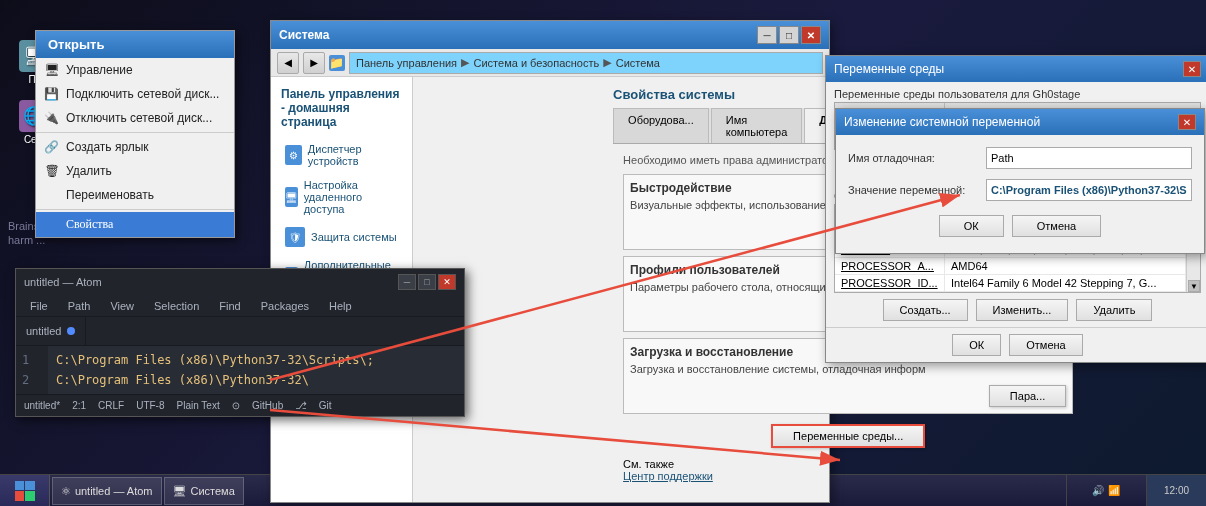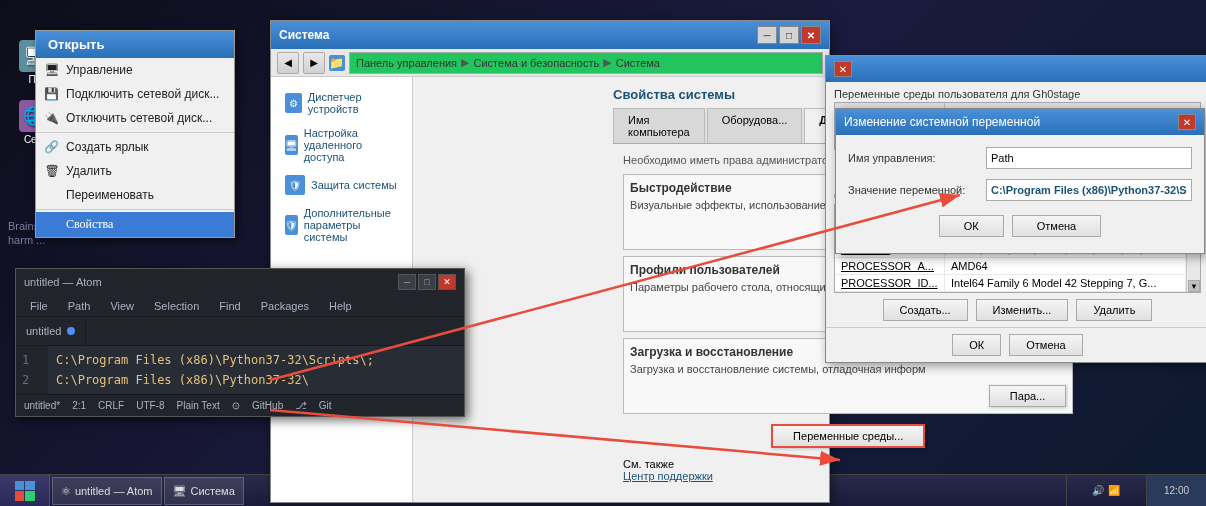--- a/index.html
+++ b/index.html
@@ -198,21 +198,21 @@
       display: flex;
       align-items: center;
       justify-content: center;
       font-size: 10px;
       cursor: pointer;
     }
 
     .address-path {
       flex: 1;
       height: 22px;
-      background: #22c55e;
+      background: #7dd3fc;
       border: 1px solid #aaa;
       display: flex;
       align-items: center;
       padding: 0 6px;
       font-size: 11px;
       color: #333;
     }
 
     .address-path .breadcrumb-arrow {
       color: #555;
@@ -728,20 +728,21 @@
         <span class="breadcrumb-arrow">▶</span>
         <span>Система и безопасность</span>
         <span class="breadcrumb-arrow">▶</span>
         <span>Система</span>
       </div>
     </div>
 
     <div style="display:flex; min-height:370px;">
 
       <div class="sys-props-left-panel">
+        <div class="left-panel-title">Панель управления - домашняя страница</div>
         <div class="left-panel-link">
           <div class="left-panel-icon">⚙</div>
           <span>Диспетчер устройств</span>
         </div>
         <div class="left-panel-link">
           <div class="left-panel-icon">🖥</div>
           <span>Настройка удаленного доступа</span>
         </div>
         <div class="left-panel-link">
           <div class="left-panel-icon">🛡</div>
@@ -752,24 +753,24 @@
           <span>Дополнительные параметры системы</span>
         </div>
       </div>
 
       <div class="sys-props-right" style="flex:1;">
 
         <div style="font-size:13px;font-weight:bold;color:#1a5276;margin-bottom:6px;">Свойства системы</div>
 
         <div class="tabs">
           <div class="tab">
-            <span>Имя компьютера</span>
+            <span>Оборудова...</span>
           </div>
           <div class="tab">
-            <span>Оборудова...</span>
+            <span>Имя компьютера</span>
           </div>
           <div class="tab active">
             <span>Дополнительно</span>
           </div>
           <div class="tab">
             <span>Защита системы</span>
           </div>
           <div class="tab">
             <span>Удаленн...</span>
           </div>
@@ -864,20 +865,21 @@
       <span>Plain Text</span>
       <span>⊙</span>
       <span>GitHub</span>
       <span>⎇</span>
       <span>Git</span>
     </div>
   </div>
 
   <div class="env-vars-dialog">
     <div class="env-vars-titlebar">
+      <span class="env-vars-title">Переменные среды</span>
       <div class="win-btn close" style="background:#c0392b;color:white;width:18px;height:16px;font-size:10px;display:flex;align-items:center;justify-content:center;">✕</div>
     </div>
 
     <div class="env-section-label">Переменные среды пользователя для Gh0stage</div>
     <div style="margin: 0 8px;border:1px solid #aaa;background:white;height:48px;">
       <div class="env-table-header">
         <div class="env-table-col col-var">Переменная</div>
         <div class="env-table-col col-val">Значение</div>
       </div>
     </div>
@@ -934,21 +936,21 @@
     </div>
   </div>
 
   <div class="edit-var-dialog">
     <div class="edit-var-titlebar">
       <span>Изменение системной переменной</span>
       <div class="win-btn close" style="margin-left:auto;background:#c0392b;color:white;width:18px;height:16px;font-size:10px;display:flex;align-items:center;justify-content:center;">✕</div>
     </div>
     <div class="edit-var-content">
       <div class="edit-var-row">
-        <label class="edit-var-label">Имя управления:</label>
+        <label class="edit-var-label">Имя отладочная:</label>
         <input class="edit-var-input" type="text" value="Path" style="">
       </div>
       <div class="edit-var-row">
         <label class="edit-var-label">Значение переменной:</label>
         <input class="edit-var-input value-field" type="text" value="C:\Program Files (x86)\Python37-32\Scripts" style="">
       </div>
       <div class="edit-var-btns">
         <button class="edit-var-btn">ОК</button>
         <button class="edit-var-btn">Отмена</button>
       </div>

